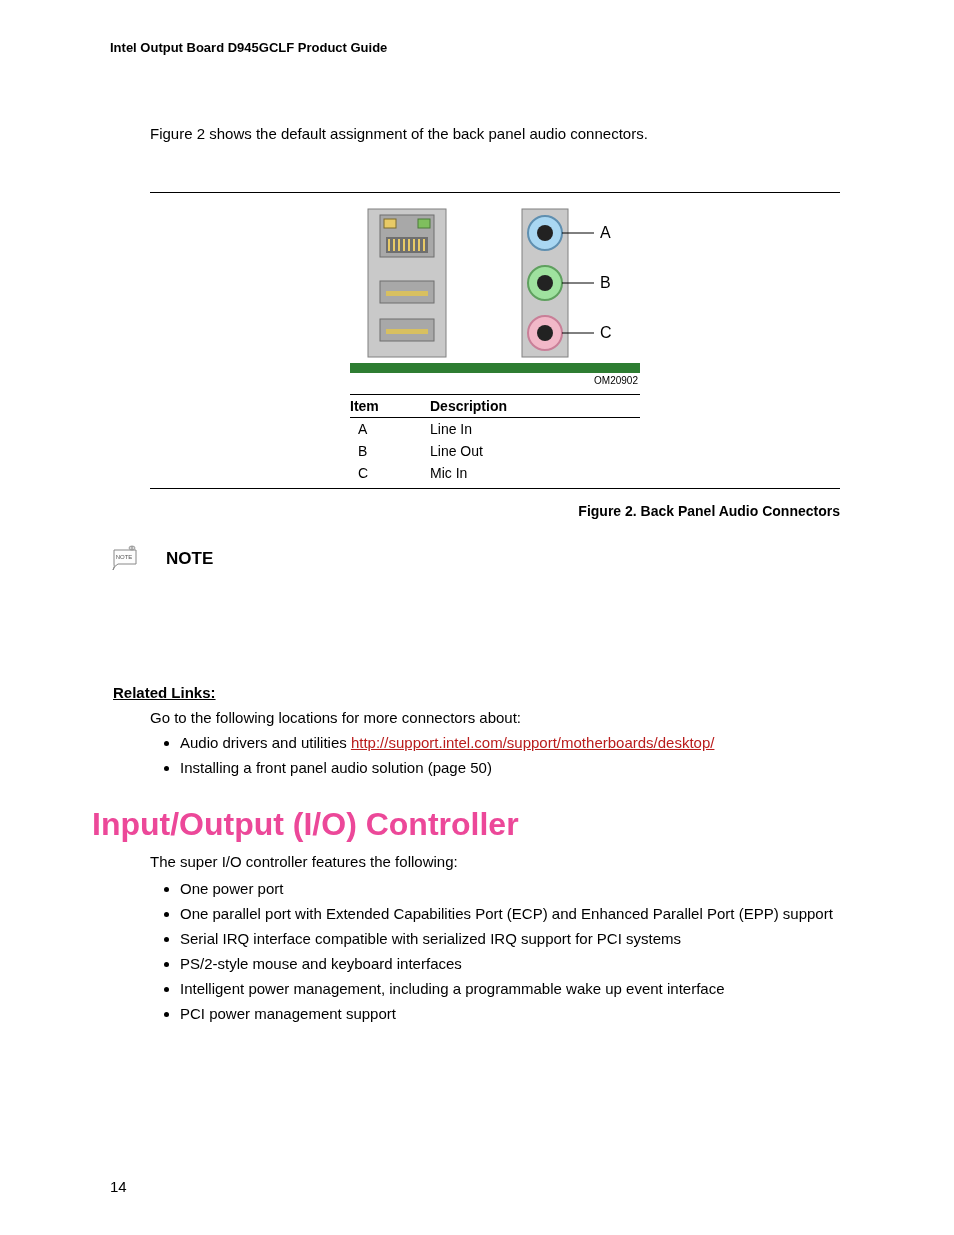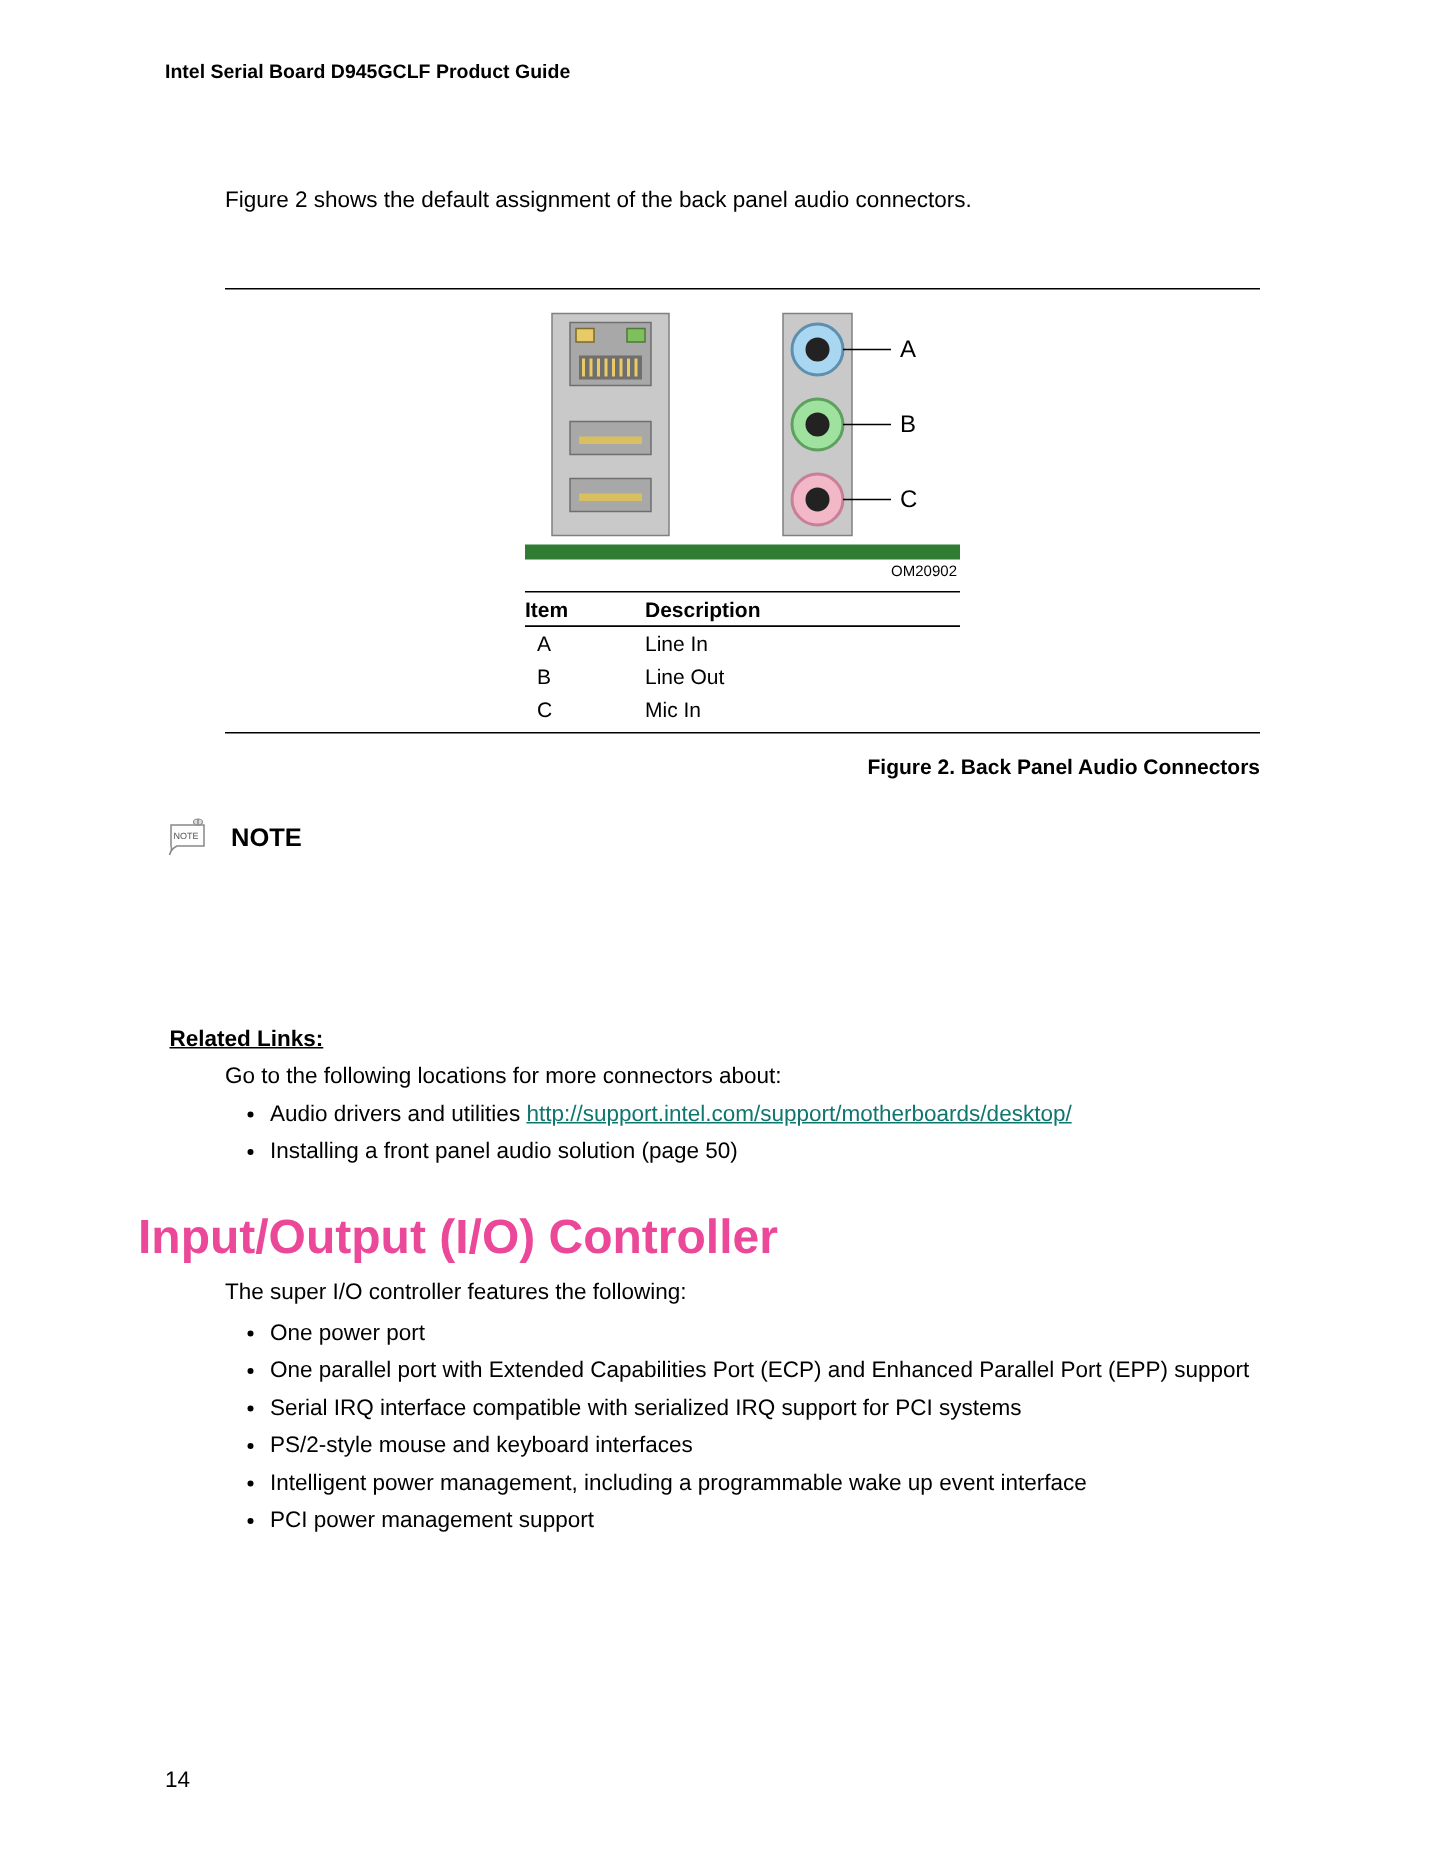--- a/index.html
+++ b/index.html
@@ -60,21 +60,21 @@
       font-weight: bold;
       font-size: 14px;
       margin-top: 14px;
       margin-bottom: 25px;
       margin-left: 40px;
       width: 690px;
     }
     .note-row {
       display: flex;
       align-items: center;
-      gap: 10px;
+      gap: 22px;
       margin-bottom: 110px;
     }
     .note-icon-svg { display: block; }
     .note-label {
       font-weight: bold;
       font-size: 17px;
     }
     .related-links-heading {
       font-weight: bold;
       margin-left: 3px;
@@ -86,21 +86,21 @@
       margin-left: 40px;
       margin-bottom: 6px;
       font-size: 15px;
     }
     ul.bullets {
       margin-left: 70px;
       list-style: disc;
       font-size: 15px;
     }
     ul.bullets li { margin-bottom: 4px; line-height: 1.4; }
-    a.link { color: #0f766e; }
+    a.link { color: #b91c1c; }
     h1.section-heading {
       color: #ec4899;
       font-size: 32px;
       font-weight: bold;
       margin-top: 28px;
       margin-bottom: 10px;
       margin-left: -18px;
     }
     .section-intro {
       margin-left: 40px;
@@ -110,21 +110,21 @@
     .page-number {
       position: absolute;
       bottom: 40px;
       left: 110px;
       font-size: 15px;
     }
   </style>
 </head>
 <body>
 
-<div class="header-title">Intel Serial Board D945GCLF Product Guide</div>
+<div class="header-title">Intel Output Board D945GCLF Product Guide</div>
 
 <div class="intro-text">Figure 2 shows the default assignment of the back panel audio connectors.</div>
 
 <div class="figure-container">
   <div class="diagram-area">
     <svg class="panel-svg" width="290" height="185">
 
       <rect x="0" y="162" width="290" height="10" fill="#2E7D32"></rect>
 
       <rect x="18" y="8" width="78" height="148" fill="#C9C9C9" stroke="#808080"></rect>

